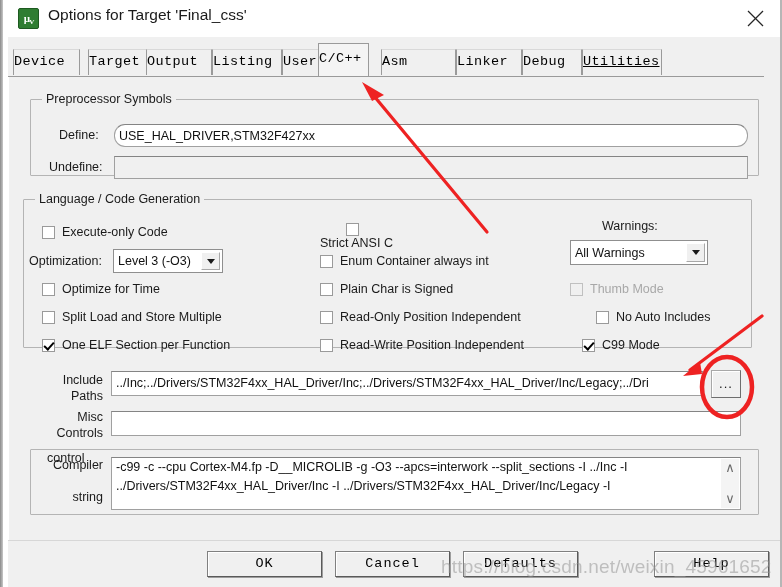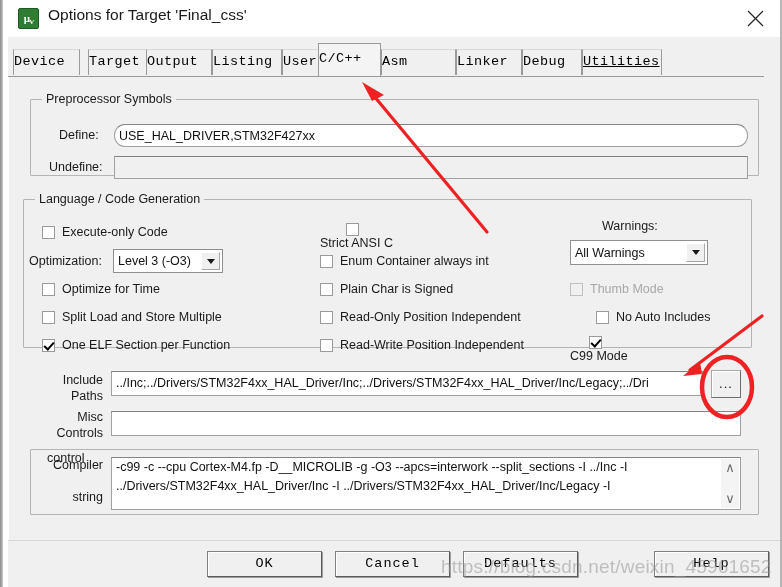--- a/index.html
+++ b/index.html
@@ -286,21 +286,21 @@
       </svg>
     </div>
   </div>
 
   <div class="tabstrip">
     <div class="tab" style="left:5px;   width:67px;">Device</div>
     <div class="tab" style="left:80px;  width:64px;">Target</div>
     <div class="tab" style="left:138px; width:66px;">Output</div>
     <div class="tab" style="left:204px; width:70px;">Listing</div>
     <div class="tab" style="left:274px; width:60px;">User</div>
-    <div class="tab sel" style="left:310px; width:63px;">C/C++</div>
+    <div class="tab sel" style="left:310px; width:51px;">C/C++</div>
     <div class="tab" style="left:373px; width:75px;" style2="">Asm</div>
     <div class="tab" style="left:448px; width:66px;">Linker</div>
     <div class="tab" style="left:514px; width:60px;">Debug</div>
     <div class="tab" style="left:574px; width:80px;text-decoration:underline;">Utilities</div>
   </div>
   <div class="tabstrip-underline"></div>
 
   <div class="page">
 
     <div class="group" style="left:21px; top:22px; width:729px; height:77px;">
@@ -371,21 +371,21 @@
     </div>
 
     <div class="cbrow" style="left:561px; top:203px;">
       <span class="cbox disabled"></span>
       <span class="cblabel disabled">Thumb Mode</span>
     </div>
     <div class="cbrow" style="left:561px; top:231px;padding-left:26px;">
       <span class="cbox"></span>
       <span class="cblabel">No Auto Includes</span>
     </div>
-    <div class="cbrow" style="left:561px; top:259px;flex-direction:column;">
+    <div class="cbrow" style="left:573px; top:259px;">
       <span class="cbox checked"></span>
       <span class="cblabel">C99 Mode</span>
     </div>
 
     <div class="fld-label" style="left:44px; top:296px; text-align:right; width:50px;">Include</div>
     <div class="fld-label" style="left:44px; top:312px; text-align:right; width:50px;">Paths</div>
     <div class="tinput" style="left:102px; top:294px; width:592px; height:25px;">../Inc;../Drivers/STM32F4xx_HAL_Driver/Inc;../Drivers/STM32F4xx_HAL_Driver/Inc/Legacy;../Dri</div>
     <div class="browse-btn" style="left:702px; top:293px; width:30px; height:28px;">...</div>
 
     <div class="fld-label" style="left:44px; top:333px; text-align:right; width:50px;">Misc</div>

